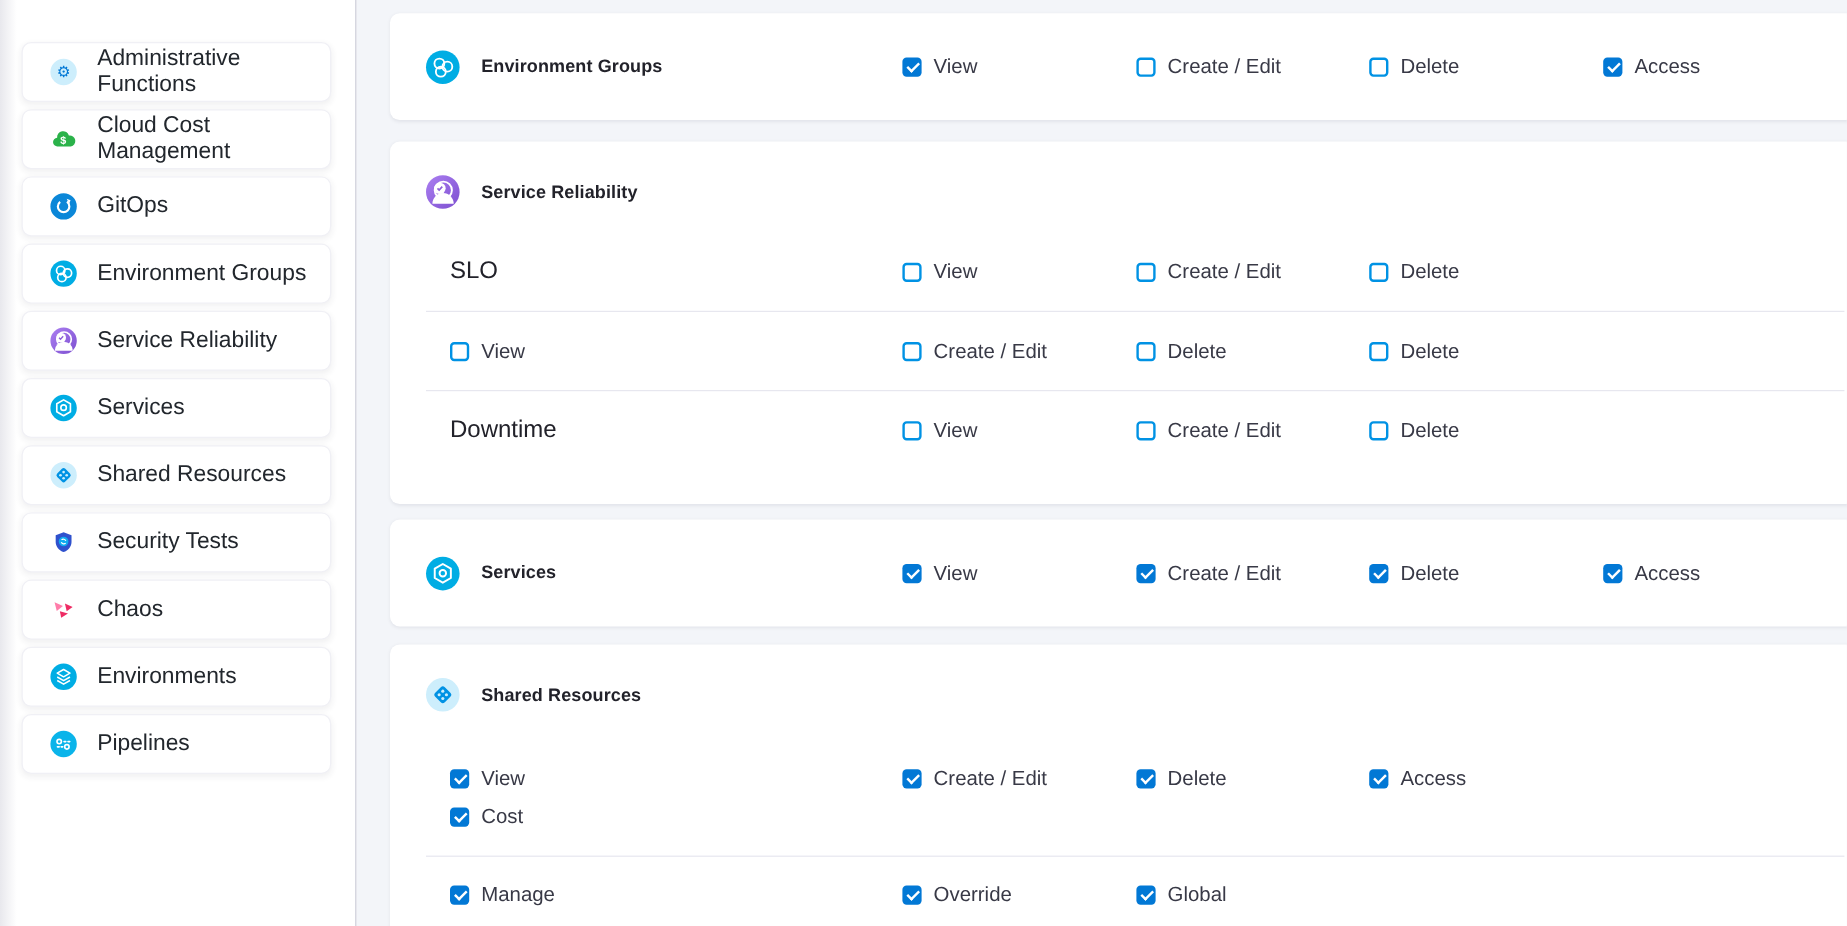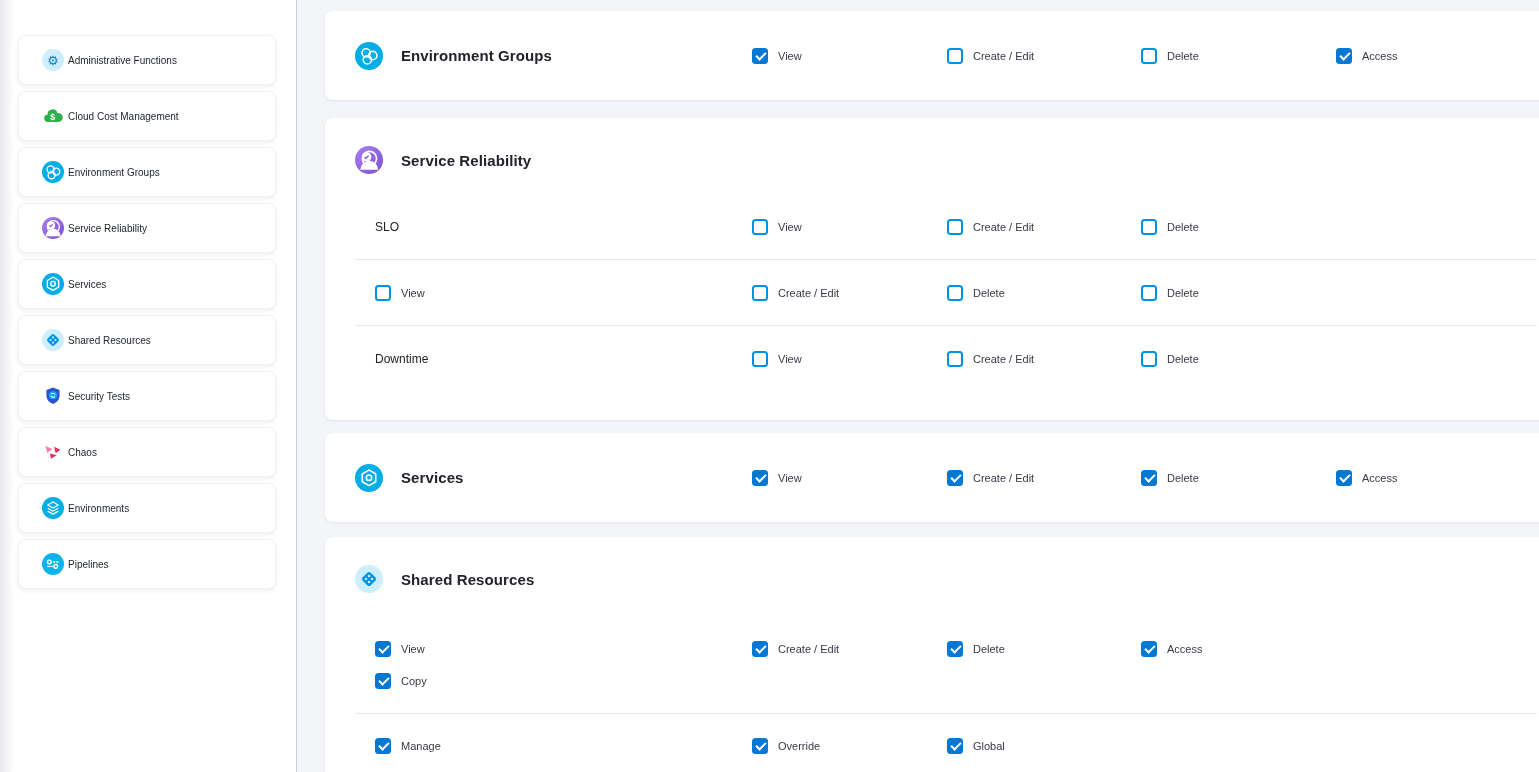--- a/index.html
+++ b/index.html
@@ -29,21 +29,21 @@
     width:258px; height:50px;
     margin:0 0 6px 18px;
     background:#fff;
     border:1px solid #f0f0f5;
     border-radius:8px;
     box-shadow:0 2px 5px rgba(40,41,61,0.07);
     display:flex; align-items:center;
     padding-left:23px;
     cursor:pointer;
   }
-  .side-label { margin-left:4px; font-size:10px; font-weight:500; color:#22272d; }
+  .side-label { margin-left:17px; font-size:19px; font-weight:500; color:#22272d; }
 
   .ic {
     width:22px; height:22px; border-radius:50%;
     display:flex; align-items:center; justify-content:center;
     flex:none; overflow:hidden;
   }
   .ic svg, .ic-plain svg { display:block; }
   .ic-plain { width:22px; height:22px; display:flex; align-items:center; justify-content:center; flex:none; }
 
   
@@ -77,24 +77,24 @@
   .icb {
     width:28px; height:28px; border-radius:50%;
     display:flex; align-items:center; justify-content:center; flex:none;
   }
 
   .prow {
     padding-left:50px;
     grid-template-columns:377px 195px 194px 195px 1fr;
     height:65px;
   }
-  .plabel { font-size:12px; color:#22222a; }
+  .plabel { font-size:20px; color:#22222a; }
 
   .perm { display:flex; align-items:center; gap:10px; cursor:pointer; }
-  .perm-label { font-size:11px; color:#383946; }
+  .perm-label { font-size:17px; color:#383946; }
 
   .cb { position:relative; width:16px; height:16px; border-radius:3.5px; flex:none; }
   .cb.off { background:#fff; border:2px solid #0092e4; }
   .cb.on  { background:#0278d5; }
   .cb.on::after {
     content:""; position:absolute; left:3.5px; top:4px;
     width:8px; height:4px;
     border-left:2px solid #fff; border-bottom:2px solid #fff;
     transform:rotate(-45deg);
   }
@@ -128,20 +128,29 @@
   <div class="side-card">
     <span class="ic-plain">
       <svg viewBox="0 0 22 22" width="22" height="22">
           <path d="M17 17H6a3.6 3.6 0 01-.4-7.2A5 5 0 0115.4 8 4.5 4.5 0 0117 17z" fill="#2bb24a"></path>
           <text x="10.8" y="14.6" font-size="9" font-weight="bold" fill="#fff" text-anchor="middle">$</text>
         </svg>
     </span>
     <span class="side-label">Cloud Cost Management</span>
   </div>
 
+  <div class="side-card">
+    <span class="ic" style="background:#0b87d8">
+      <svg viewBox="0 0 22 22" width="22" height="22">
+          <circle cx="11" cy="11" r="4.8" fill="none" stroke="#fff" stroke-width="1.8" stroke-dasharray="19 6"></circle>
+          <path d="M13.6 4.6l3.2 1.2-1.2 3z" fill="#fff"></path>
+        </svg>
+    </span>
+    <span class="side-label">GitOps</span>
+  </div>
 
   <div class="side-card">
     <span class="ic" style="background:#00ade4">
       <svg viewBox="0 0 22 22" width="22" height="22">
           <g fill="none" stroke="#fff" stroke-width="1.4">
             <circle cx="8.6" cy="8.4" r="3.5"></circle>
             <circle cx="14.2" cy="10.6" r="3.5"></circle>
             <circle cx="9.6" cy="14.2" r="3.5"></circle>
           </g>
         </svg>
@@ -396,21 +405,21 @@
       <div class="pstack">
         <div class="pline">
           <label class="perm">
               <span class="cb on"></span>
               <span class="perm-label">View</span>
             </label>
         </div>
         <div class="pline">
           <label class="perm">
               <span class="cb on"></span>
-              <span class="perm-label">Copy</span>
+              <span class="perm-label">Cost</span>
             </label>
         </div>
       </div>
       <label class="perm pline">
           <span class="cb on"></span>
           <span class="perm-label">Create / Edit</span>
         </label>
       <label class="perm pline">
           <span class="cb on"></span>
           <span class="perm-label">Delete</span>

